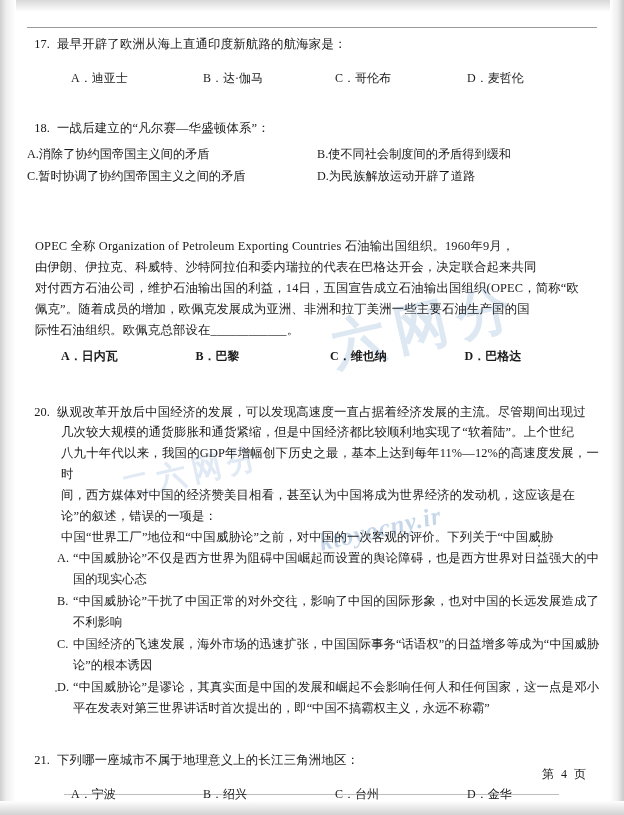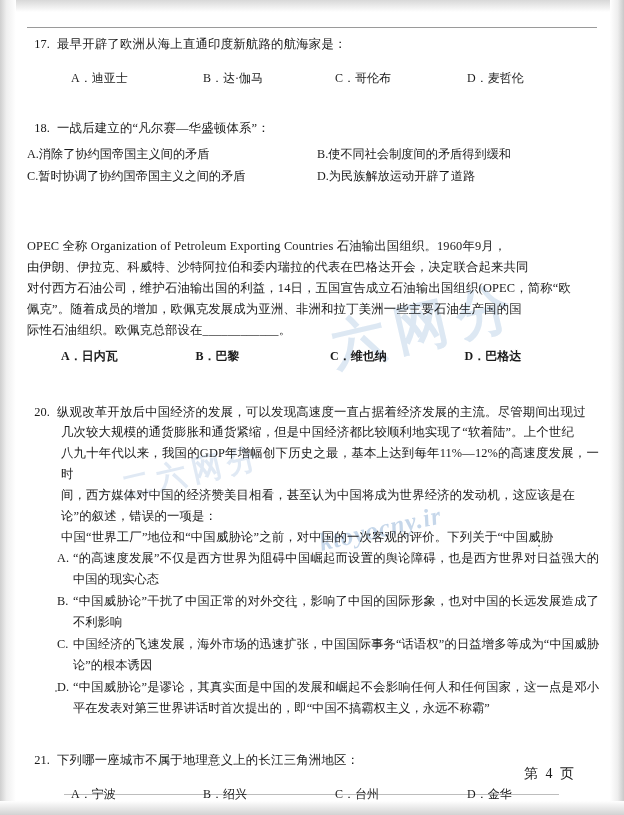--- a/index.html
+++ b/index.html
@@ -105,23 +105,23 @@
   .opt-letter { width: 16px; flex: none; }
   .opt-text { flex: 1; }
 
   .spacer-lg { height: 22px; }
   .spacer-md { height: 14px; }
   .spacer-sm { height: 8px; }
   .spacer-xs { height: 5px; }
 
   .footer {
     position: absolute;
-    right: 48px;
+    right: 36px;
     bottom: 32px;
-    font-size: 14px;
+    font-size: 12px;
     letter-spacing: 2px;
   }
 
   
   .wm {
     position: absolute;
     pointer-events: none;
     color: rgba(120, 160, 205, 0.30);
     font-weight: bold;
     white-space: nowrap;
@@ -210,21 +210,21 @@
         <div><span>C.</span><span>暂时协调了协约国帝国主义之间的矛盾</span></div>
         <div><span>D.</span><span>为民族解放运动开辟了道路</span></div>
       </div>
     </div>
 
     <div class="spacer-lg"></div>
     <div class="spacer-lg"></div>
     <div class="spacer-xs"></div>
 
     <div class="q">
-      <div class="q-body" style="margin-left:0;">
+      <div class="q-body" style="margin-left:8px;">
         <p>OPEC 全称 Organization of Petroleum Exporting Countries 石油输出国组织。1960年9月，</p>
         <p>由伊朗、伊拉克、科威特、沙特阿拉伯和委内瑞拉的代表在巴格达开会，决定联合起来共同</p>
         <p>对付西方石油公司，维护石油输出国的利益，14日，五国宣告成立石油输出国组织(OPEC，简称“欧</p>
         <p>佩克”。随着成员的增加，欧佩克发展成为亚洲、非洲和拉丁美洲一些主要石油生产国的国</p>
         <p>际性石油组织。欧佩克总部设在____________。</p>
       </div>
       <div class="spacer-xs"></div>
       <div class="opts4" style="margin-left:34px;font-weight:bold;">
         <div><span>A．</span><span>日内瓦</span></div>
         <div><span>B．</span><span>巴黎</span></div>
@@ -244,21 +244,21 @@
       <div class="q-body">
         <p>几次较大规模的通货膨胀和通货紧缩，但是中国经济都比较顺利地实现了“软着陆”。上个世纪</p>
         <p>八九十年代以来，我国的GDP年增幅创下历史之最，基本上达到每年11%—12%的高速度发展，一时</p>
         <p>间，西方媒体对中国的经济赞美目相看，甚至认为中国将成为世界经济的发动机，这应该是在</p>
         <p>论”的叙述，错误的一项是：</p>
         <p>中国“世界工厂”地位和“中国威胁论”之前，对中国的一次客观的评价。下列关于“中国威胁</p>
       </div>
       <div class="opts-stack">
         <div class="opt-blk">
           <div class="opt-letter">A.</div>
-          <div class="opt-text">“的高速度发展”不仅是西方世界为阻碍中国崛起而设置的舆论障碍，也是西方世界对日益强大的中国的现实心态</div>
+          <div class="opt-text">“中国威胁论”不仅是西方世界为阻碍中国崛起而设置的舆论障碍，也是西方世界对日益强大的中国的现实心态</div>
         </div>
         <div class="opt-blk">
           <div class="opt-letter">B.</div>
           <div class="opt-text">“中国威胁论”干扰了中国正常的对外交往，影响了中国的国际形象，也对中国的长远发展造成了不利影响</div>
         </div>
         <div class="opt-blk">
           <div class="opt-letter">C.</div>
           <div class="opt-text">中国经济的飞速发展，海外市场的迅速扩张，中国国际事务“话语权”的日益增多等成为“中国威胁论”的根本诱因</div>
         </div>
         <div class="opt-blk">

